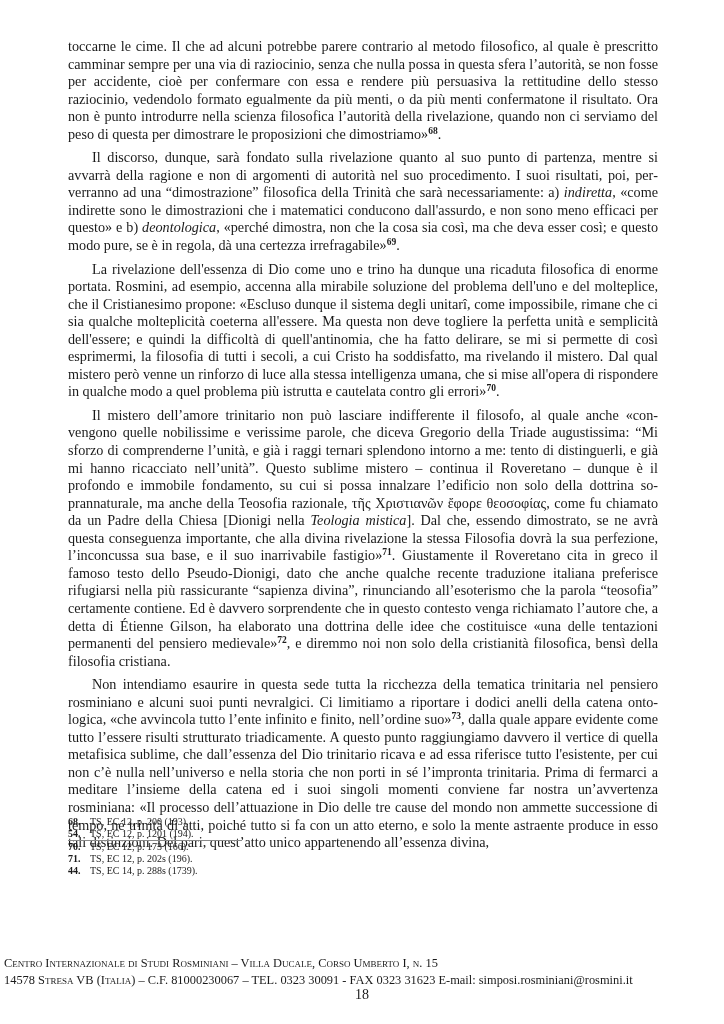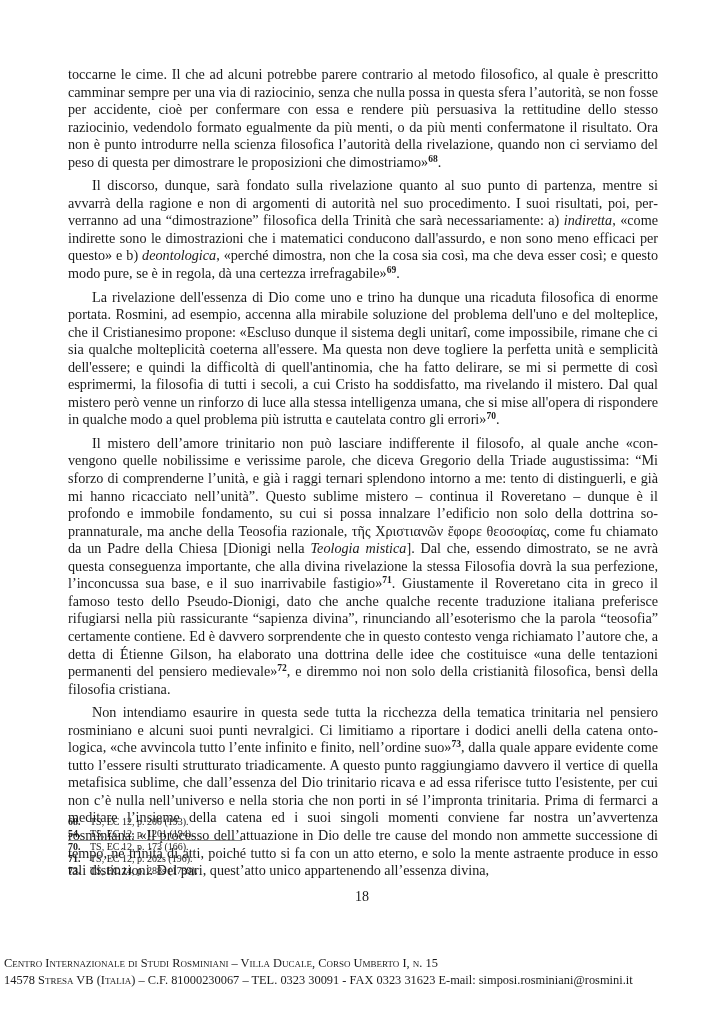--- a/index.html
+++ b/index.html
@@ -7,37 +7,37 @@
     width: 724px; height: 1024px; position: relative; overflow: hidden;
     font-family: "Liberation Serif", "DejaVu Serif", serif;
     color: #1a1a1a;
   }
   .body-text {
     position: absolute; left: 68px; top: 38px; width: 590px;
     font-size: 14.2px; line-height: 17.55px;
     text-align: justify; hyphens: manual;
   }
   .para { margin: 0 0 6px 0; text-indent: 24px; }
-  .para.first { text-indent: 0; margin-top: 28px; }
+  .para.first { text-indent: 0; }
   .para.last { margin-bottom: 16px; }
   sup.fn { font-size: 9.5px; font-weight: bold; vertical-align: 5px; line-height: 0; }
   .sep {
     position: absolute; left: 68px; top: 840px; width: 174px; height: 0;
     border-top: 1px solid #8a8a8a;
   }
   .footnotes {
     position: absolute; left: 68px; top: 816px; width: 600px;
     font-size: 10px; line-height: 12.3px;
   }
   .fn-row { display: flex; white-space: nowrap; }
   .fn-num { font-weight: bold; width: 22px; flex: none; }
   .fn-text { flex: none; text-align: right; }
   .smallcaps { font-variant: small-caps; }
   .page-number {
-    position: absolute; left: 0; top: 889px; width: 724px;
+    position: absolute; left: 0; top: 987px; width: 724px;
     text-align: center; font-size: 14px;
   }
   .footer-line {
     position: absolute; left: 4px; width: 724px; 
     font-size: 12.4px; white-space: nowrap;
   }
   .footer-line.l1 { top: 956px; }
   .footer-line.l2 { top: 973px; }
   .sc { font-variant: small-caps; }
 </style>
@@ -65,20 +65,20 @@
   </div>
   <div class="fn-row">
     <span class="fn-num">70.</span>
     <span class="fn-text">TS, EC 12, p. 173 (166).</span>
   </div>
   <div class="fn-row">
     <span class="fn-num">71.</span>
     <span class="fn-text">TS, EC 12, p. 202s (196).</span>
   </div>
   <div class="fn-row">
-    <span class="fn-num">73.</span>
+    <span class="fn-num">44.</span>
     <span class="fn-text">TS, EC 14, p. 288s (1739).</span>
   </div>
 </div>
 
 <div class="page-number">18</div>
 <div class="footer-line l1 sc">Centro Internazionale di Studi Rosminiani – Villa Ducale, Corso Umberto I, n. 15</div>
 <div class="footer-line l2"><span class="sc">14578 Stresa VB (Italia)</span><span> – C.F. 81000230067 – TEL. 0323 30091 - FAX 0323 31623 E-mail: simposi.rosminiani@rosmini.it</span></div>
 
 </body></html>

